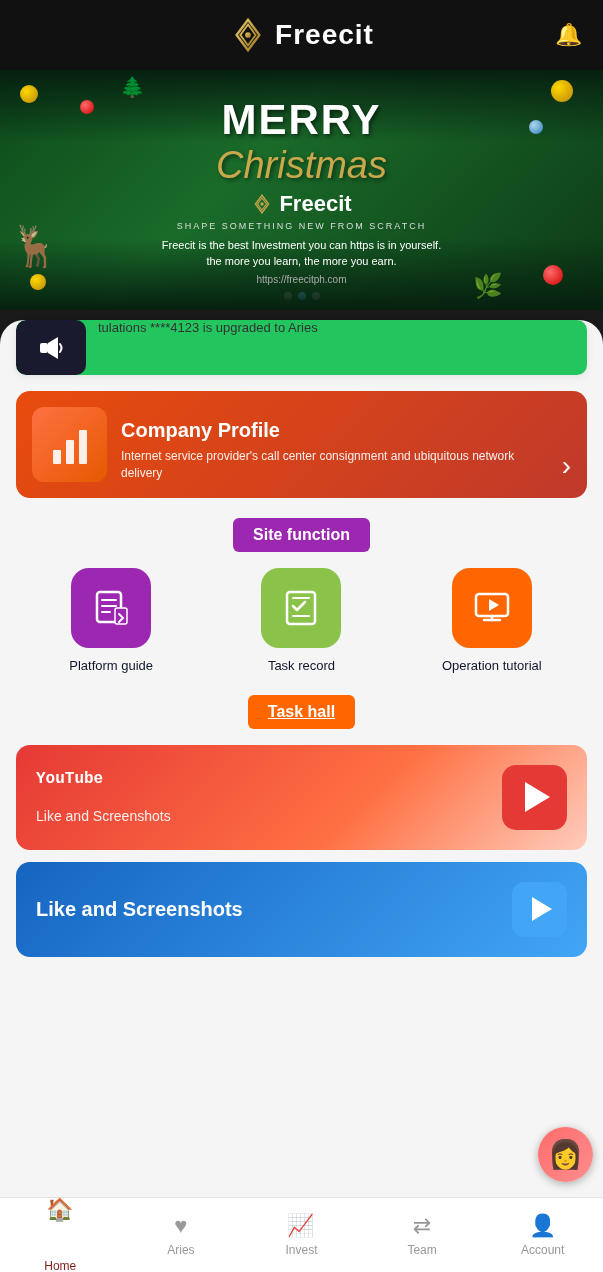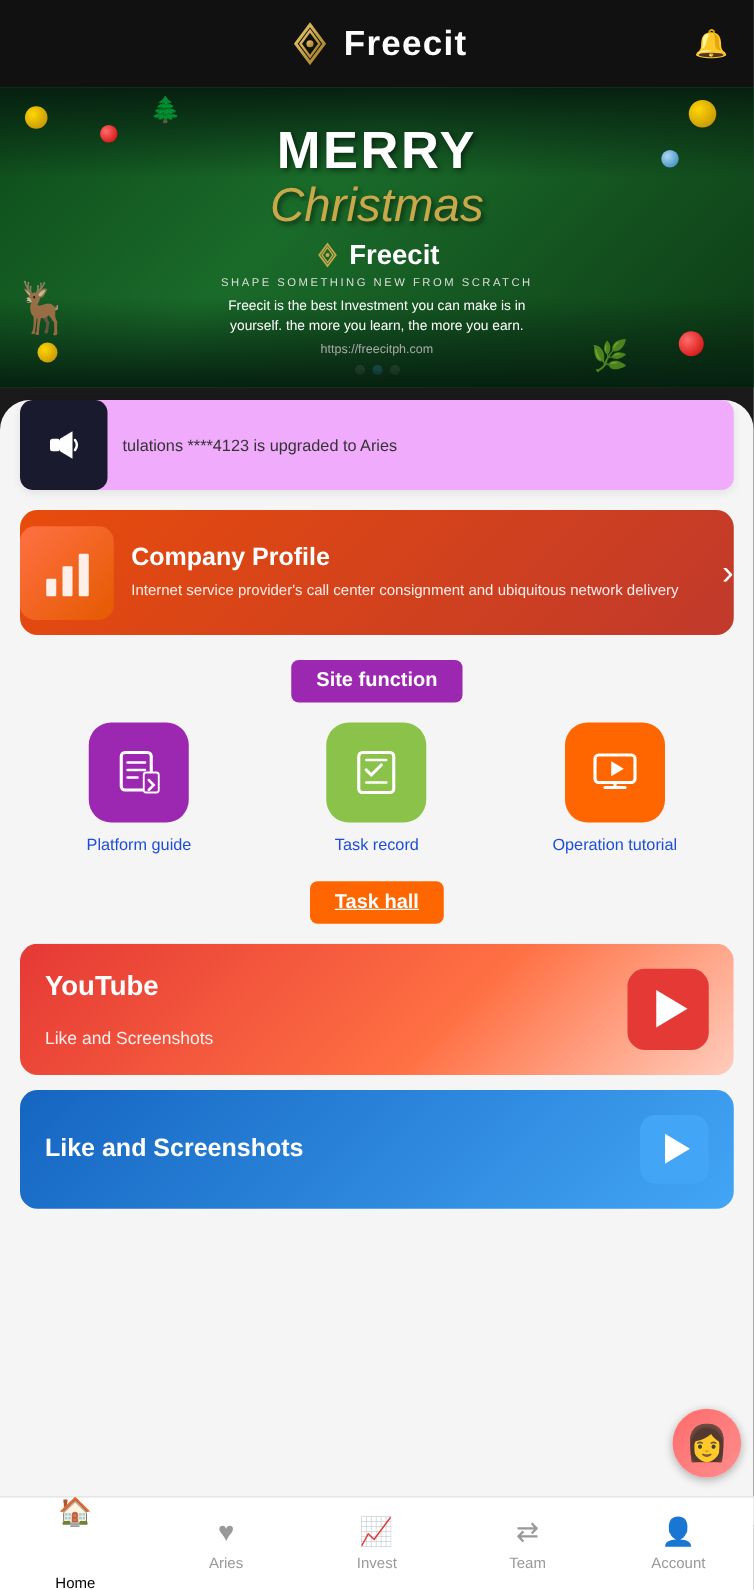--- a/index.html
+++ b/index.html
@@ -136,27 +136,27 @@
       background: #f5f5f5;
       border-radius: 24px 24px 0 0;
       margin-top: -10px;
       padding: 0 0 80px 0;
       min-height: 900px;
     }
 
     
     .announcement-bar {
       display: flex;
-      align-items: center;
-      background: #f0abfc;
+      align-items: flex-start;
+      background: #22c55e;
       margin: 0 16px;
       margin-top: 20px;
       border-radius: 10px;
       overflow: hidden;
-      height: 72px;
+      height: 55px;
       box-shadow: 0 2px 8px rgba(0,0,0,0.08);
     }
     .announcement-icon-box {
       background: #1a1a2e;
       width: 70px;
       height: 100%;
       display: flex;
       align-items: center;
       justify-content: center;
       flex-shrink: 0;
@@ -170,21 +170,22 @@
       overflow: hidden;
       text-overflow: ellipsis;
     }
 
     
     .company-card {
       margin: 16px 16px;
       background: linear-gradient(135deg, #e84c0c 0%, #c0392b 100%);
       border-radius: 14px;
       display: flex;
-      align-items: center;
+      align-items: flex-end;
+      padding: 16px;
       position: relative;
       overflow: hidden;
       cursor: pointer;
       min-height: 100px;
     }
     .company-icon-box {
       background: linear-gradient(135deg, #ff7043 0%, #e55a00 100%);
       border-radius: 12px;
       width: 75px;
       height: 75px;
@@ -259,21 +260,21 @@
       align-items: center;
       justify-content: center;
       font-size: 32px;
     }
     .function-icon-box.purple { background: #9c27b0; }
     .function-icon-box.orange { background: #ff6600; }
     .function-icon-box.green { background: #8bc34a; }
     .function-icon-box.dark { background: #1a1a1a; }
     .function-label {
       font-size: 13px;
-      color: #1d4ed8;
+      color: #0f172a;
       text-align: center;
       line-height: 1.3;
     }
 
     
     .task-card {
       margin: 12px 16px;
       border-radius: 14px;
       overflow: hidden;
       cursor: pointer;
@@ -281,24 +282,25 @@
     .youtube-card {
       background: linear-gradient(135deg, #e53935 0%, #ff7043 60%, #ffccbc 100%);
       padding: 20px;
       display: flex;
       align-items: center;
       justify-content: space-between;
       min-height: 100px;
     }
     .task-info {}
     .task-title {
-      font-size: 22px;
+      font-size: 16px;
       font-weight: bold;
       color: #fff;
       margin-bottom: 20px;
+      font-family: Liberation Mono, monospace;
     }
     .task-subtitle {
       font-size: 14px;
       color: rgba(255,255,255,0.9);
     }
     .youtube-play-btn {
       width: 65px;
       height: 65px;
       background: #e53935;
       border-radius: 14px;
@@ -364,21 +366,21 @@
       cursor: pointer;
       padding: 8px 0;
     }
     .nav-icon {
       font-size: 22px;
     }
     .nav-label {
       font-size: 12px;
       color: #999;
     }
-    .nav-item.active .nav-label { color: #000000; margin-top: 32px; }
+    .nav-item.active .nav-label { color: #7f1d1d; margin-top: 32px; }
     .nav-item.active .nav-icon { color: #c9a84c; }
 
     
     .floating-support {
       position: fixed;
       bottom: 90px;
       right: 10px;
       width: 55px;
       height: 55px;
       z-index: 99;
@@ -452,21 +454,21 @@
         <svg width="22" height="22" viewBox="0 0 40 40">
           <path d="M20 4 L32 20 L20 36 L8 20 Z" fill="none" stroke="#c9a84c" stroke-width="2.5"></path>
           <path d="M20 9 L28 20 L20 31 L12 20 Z" fill="none" stroke="#c9a84c" stroke-width="2"></path>
           <circle cx="20" cy="20" r="3" fill="#c9a84c"></circle>
         </svg>
         <span class="freecit-banner-text">
           <span style="color:#fff">Free</span><span>cit</span>
         </span>
       </div>
       <div class="tagline">SHAPE SOMETHING NEW FROM SCRATCH</div>
-      <div class="desc-text">Freecit is the best Investment you can make is in yourself. the more you learn, the more you earn.</div>
+      <div class="desc-text">Freecit is the best Investment you can https is in yourself. the more you learn, the more you earn.</div>
       <div class="website">https://freecitph.com</div>
     </div>
     <div class="dots-container">
       <div class="dot"></div>
       <div class="dot active"></div>
       <div class="dot"></div>
     </div>
   </div>
 </div>
 

